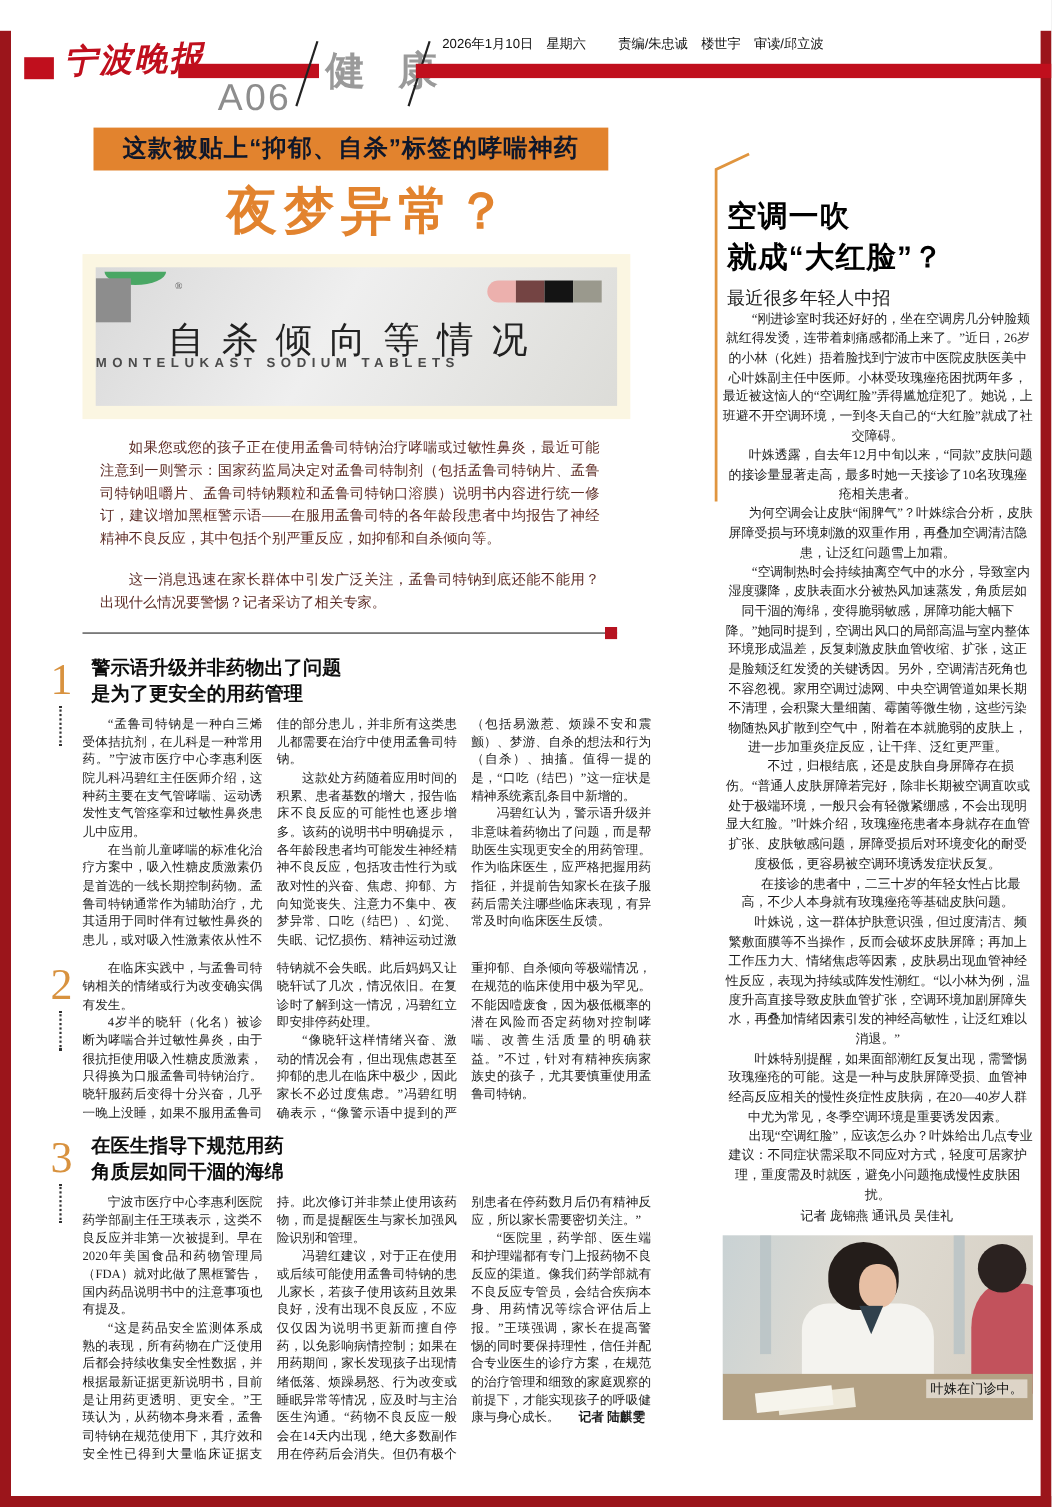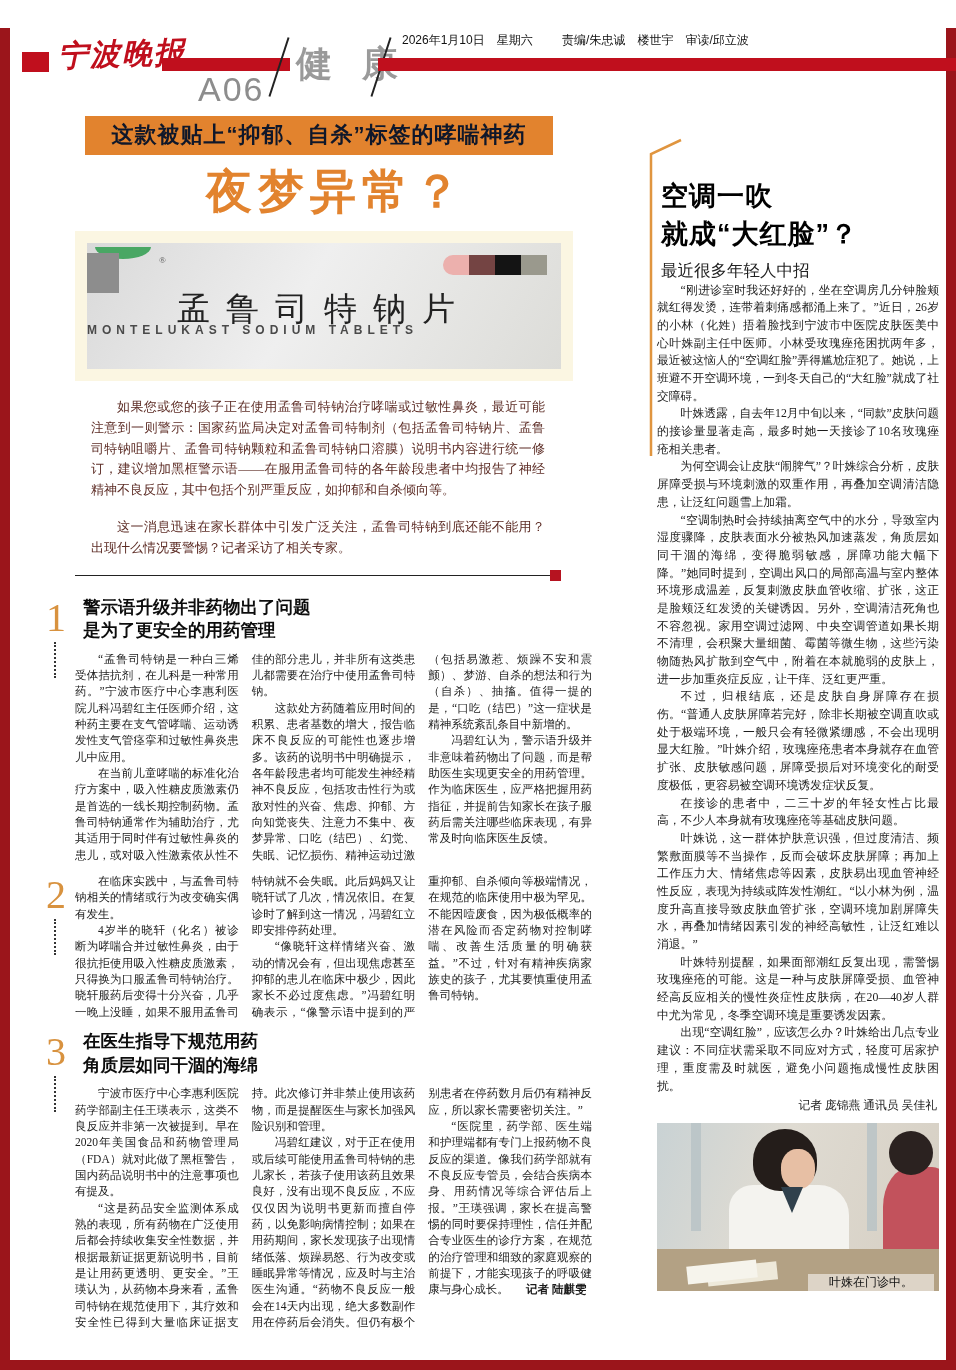--- a/index.html
+++ b/index.html
@@ -70,43 +70,43 @@
   .sec-body p{margin:0;text-indent:2em;}
   .inline-byline{margin-left:1.5em;font-weight:bold;}
 
   
   .sidebar{position:absolute;left:657px;top:132px;width:282px;}
   .bracket{position:absolute;left:-14px;top:6px;}
   .sb-title{margin:46px 0 0 4px;font-size:27px;font-weight:bold;line-height:1.4;color:#000;
             font-family:"Liberation Sans",sans-serif;letter-spacing:1px;}
   .sb-sub{margin:6px 0 0 4px;font-size:16.5px;color:#222;font-family:"Liberation Sans",sans-serif;}
   .sb-body{margin-top:0;font-size:11.8px;line-height:1.5;text-align:justify;color:#1c1c1c;}
-  .sb-body p{margin:0;text-indent:2em;}
+  .sb-body p{margin:0;text-indent:2em;text-align:center;}
   .sb-byline{text-align:right;text-indent:0 !important;padding-right:2px;margin-top:2px !important;}
 
   .sb-photo{position:relative;margin-top:8px;width:282px;height:168px;overflow:hidden;
             background:linear-gradient(110deg,#c9d2d4 0%,#dfdbd2 40%,#d5cec2 100%);}
   .win-bar{position:absolute;top:0;bottom:60px;width:10px;background:#b7c2c6;opacity:.8;}
   .doc-hair{position:absolute;left:96px;top:6px;width:64px;height:62px;background:#241d1a;
             border-radius:50% 50% 42% 42%;}
   .doc-face{position:absolute;left:124px;top:26px;width:34px;height:40px;background:#e7bfa4;
             border-radius:46%;}
   .doc-body{position:absolute;left:72px;top:62px;width:120px;height:80px;background:#f4f3ef;
             border-radius:24px 30px 0 0;}
   .doc-collar{position:absolute;left:124px;top:64px;width:22px;height:26px;background:#30404c;
               clip-path:polygon(0 0,100% 0,50% 100%);}
   .patient{position:absolute;right:-14px;top:44px;width:70px;height:100px;background:#c2525c;
            border-radius:40% 30% 0 0;}
   .patient-head{position:absolute;right:6px;top:8px;width:44px;height:44px;background:#2b2220;
                 border-radius:50%;}
   .desk{position:absolute;left:0;right:0;bottom:0;height:42px;background:#b3a184;}
   .paper{position:absolute;left:30px;bottom:10px;width:70px;height:18px;background:#f6f4ec;
          transform:rotate(-6deg);box-shadow:20px 4px 0 #eee9da;}
-  .sb-caption{position:absolute;right:5px;bottom:0;font-size:12px;color:#111;
-              background:rgba(255,255,255,.55);padding:0 21px;}
+  .sb-caption{position:absolute;right:5px;bottom:20px;font-size:12px;color:#111;
+              background:rgba(255,255,255,.55);padding:0 4px;}
 </style>
 </head>
 <body>
 
 <div id="page">
   <div class="edge edge-left"></div>
   <div class="edge edge-right"></div>
   <div class="edge edge-bottom"></div>
 
   <div class="header">
@@ -132,21 +132,21 @@
       <div class="med-photo">
         <div class="med-green"></div>
         <div class="med-gray-sq"></div>
         <div class="med-reg">®</div>
         <div class="swatches">
           <div class="sw sw-pink"></div>
           <div class="sw sw-maroon"></div>
           <div class="sw sw-black"></div>
           <div class="sw sw-gray"></div>
         </div>
-        <div class="med-cn">孟鲁司特钠片</div>
+        <div class="med-cn">自杀倾向等情况</div>
         <div class="med-en">MONTELUKAST  SODIUM  TABLETS</div>
       </div>
     </div>
 
     <div class="intro">
       <p>如果您或您的孩子正在使用孟鲁司特钠治疗哮喘或过敏性鼻炎，最近可能注意到一则警示：国家药监局决定对孟鲁司特制剂（包括孟鲁司特钠片、孟鲁司特钠咀嚼片、孟鲁司特钠颗粒和孟鲁司特钠口溶膜）说明书内容进行统一修订，建议增加黑框警示语——在服用孟鲁司特的各年龄段患者中均报告了神经精神不良反应，其中包括个别严重反应，如抑郁和自杀倾向等。</p>
       <p>这一消息迅速在家长群体中引发广泛关注，孟鲁司特钠到底还能不能用？出现什么情况要警惕？记者采访了相关专家。</p>
     </div>
     <div class="intro-rule">
       <div class="rsq"></div>

